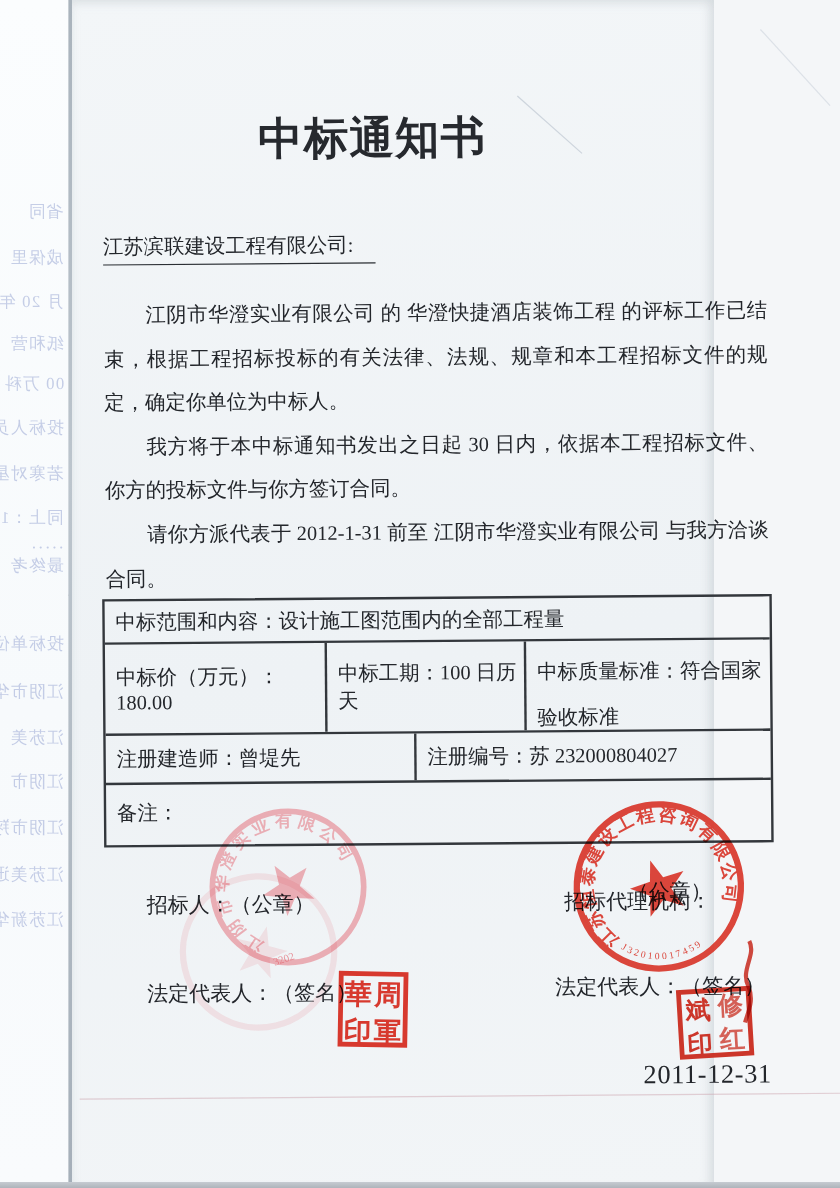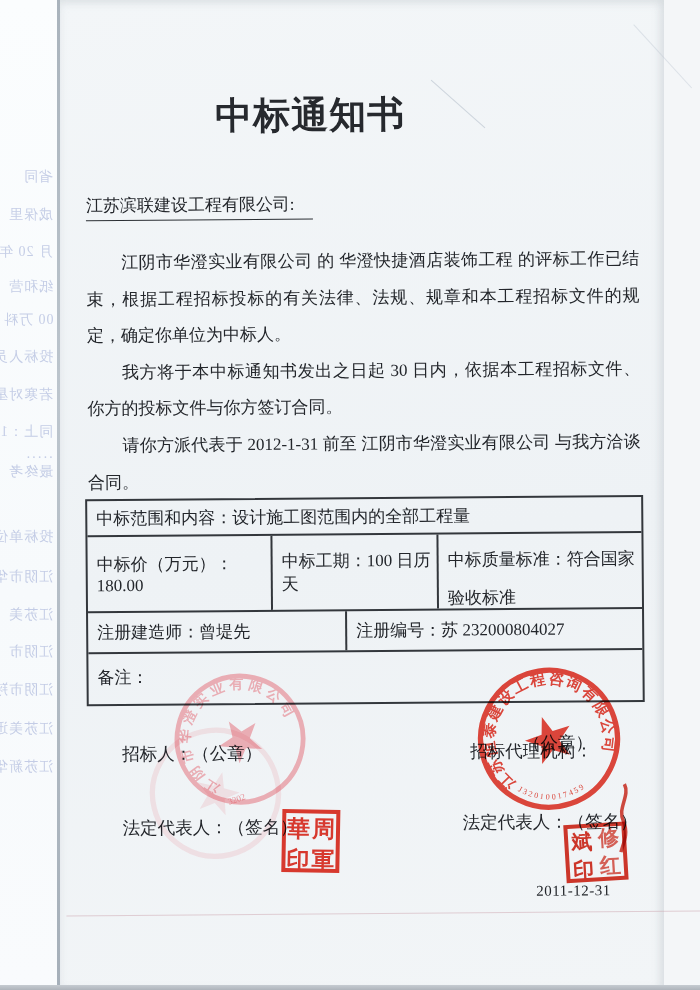--- a/index.html
+++ b/index.html
@@ -11,21 +11,21 @@
   #left-strip{position:absolute;left:0;top:0;width:57px;height:985px;
       background:linear-gradient(180deg,#fbfdfe,#f7fafc 60%,#f9fbfd);overflow:hidden;z-index:1;}
   .bleed{position:absolute;right:4px;white-space:nowrap;transform:scaleX(-1);
       color:rgba(88,108,185,.32);filter:blur(.6px);font-size:14px;letter-spacing:1px;}
   #strip-crease{position:absolute;left:-4px;top:502px;width:70px;height:1px;
       background:rgba(150,160,175,.55);transform:rotate(-14deg);}
   #page-edge{position:absolute;left:57px;top:0;width:3px;height:990px;
       background:linear-gradient(180deg,#a9b3bc,#bcc5cd 40%,#a5afb9);z-index:2;}
 
   
-  #page{position:absolute;left:60px;top:0;width:604px;height:990px;
+  #page{position:absolute;left:60px;top:0;width:535px;height:990px;
       background:linear-gradient(172deg,#f3f6f8 0%,#eef2f5 55%,#f2f5f7 100%);
       box-shadow:inset -4px 0 8px rgba(150,160,170,.22), inset 0 4px 8px rgba(170,180,190,.15);z-index:3;}
   #sheet{position:absolute;left:3px;top:0;width:637px;height:990px;
       transform:rotate(-0.45deg);transform-origin:320px 480px;}
 
   .t{position:absolute;white-space:nowrap;}
   #title{left:140px;top:90px;width:220px;text-align:center;font-size:37px;font-weight:bold;
       letter-spacing:1px;color:#26292e;white-space:nowrap;}
   #addressee{left:25px;top:192px;font-size:17px;border-bottom:1.6px solid #2b2f34;
       padding:0 18px 3px 0;}
@@ -41,21 +41,21 @@
   .vline{border-left:2px solid #33373c;}
   #row-scope{height:34px;}
   #row-main{height:74px;}
   #row-reg{height:39px;}
   #row-remark{height:50px;}
   #cell-quality{align-items:flex-start;padding-top:7px;white-space:normal;line-height:38px;}
   #cell-remark{align-items:flex-start;padding-top:12px;}
 
   
   .label{font-size:17.5px;}
-  #date{left:470px;top:884px;font-size:15px;letter-spacing:.5px;}
+  #date{left:470px;top:884px;font-size:22px;letter-spacing:.5px;}
 
   
   .seal{position:absolute;mix-blend-mode:multiply;}
   #agency-seal{left:408px;top:664px;transform:rotate(-18deg);opacity:.92;}
   #bidder-seal{left:105px;top:668px;transform:rotate(-32deg);opacity:.55;}
   #bidder-ghost{left:80px;top:722px;transform:rotate(-58deg);opacity:.16;}
   #ghost-num{left:162px;top:793px;font-size:9px;color:rgba(226,105,115,.7);transform:rotate(-18deg);}
   .sq-seal{position:absolute;display:grid;grid-template-columns:1fr 1fr;box-sizing:border-box;
       font-weight:bold;mix-blend-mode:multiply;}
   .sq-seal span{display:flex;align-items:center;justify-content:center;}

